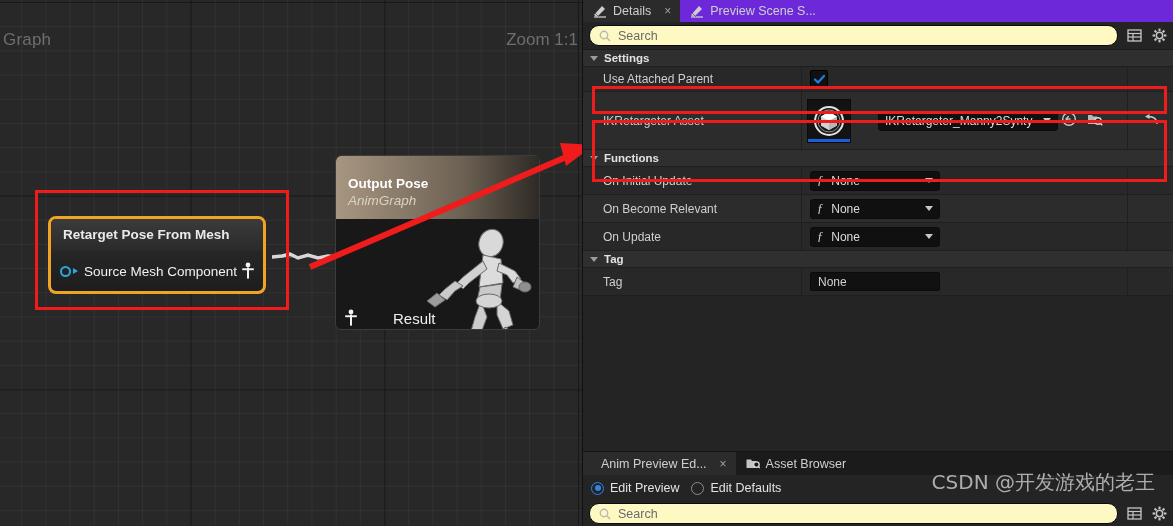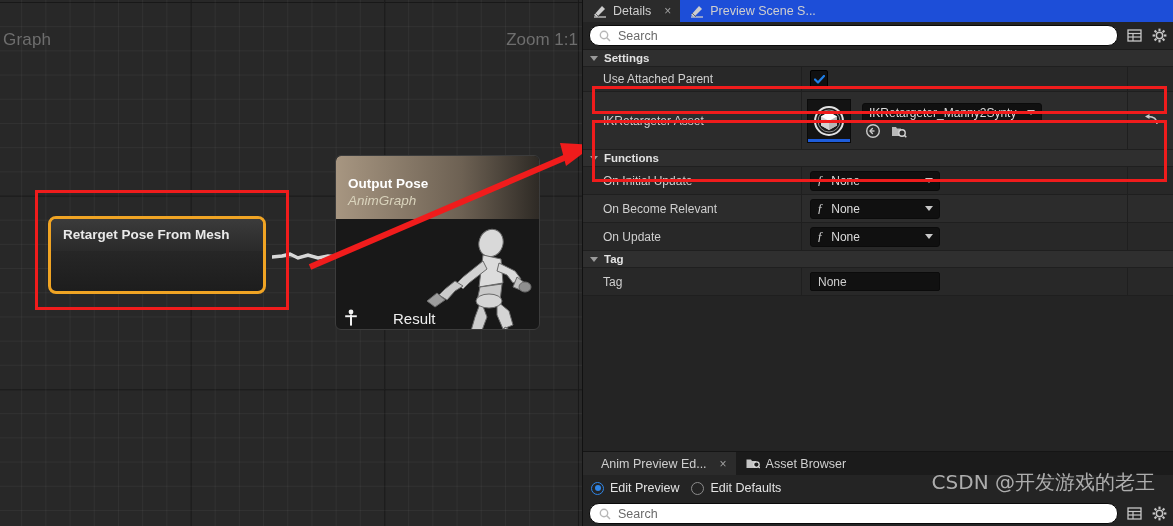--- a/index.html
+++ b/index.html
@@ -94,36 +94,36 @@
 
   
   .red-arrow{position:absolute;left:0;top:0;width:582px;height:526px;pointer-events:none;}
 
   
   .right-pane{
     position:relative;width:591px;height:526px;flex:0 0 591px;
     background:#242424;border-left:1px solid #111;
   }
   .tabbar{
-    height:22px;background:#1d4ed8;display:flex;align-items:stretch;
+    height:22px;background:#6d28d9;display:flex;align-items:stretch;
   }
   .tab{
     display:flex;align-items:center;gap:6px;padding:0 9px 0 10px;
     font-size:12.5px;color:#cfcfcf;background:transparent;
   }
   .tab.active{background:#2b2b2b;}
   .tab .tclose{font-size:12px;color:#a0a0a0;margin-left:7px;}
   .tabicon{width:14px;height:13px;flex:0 0 auto;}
 
   .searchrow{
     height:27px;background:#242424;display:flex;align-items:center;
     padding:0 6px;gap:8px;border-bottom:1px solid #1b1b1b;
   }
   .searchbox{
-    flex:1;height:19px;background:#ffffff;border:1px solid #0a0a0a;border-radius:10px;
+    flex:1;height:19px;background:#fef9c3;border:1px solid #0a0a0a;border-radius:10px;
     display:flex;align-items:center;padding:0 9px;gap:7px;
   }
   .searchbox .ph{font-size:12.5px;color:#6a6a6a;}
   .iconbtn{width:17px;height:17px;flex:0 0 auto;}
 
   .section-head{
     height:16px;background:#2f2f2f;display:flex;align-items:center;
     padding-left:7px;gap:6px;border-bottom:1px solid #1f1f1f;
   }
   .caret{width:0;height:0;border-left:4.5px solid transparent;border-right:4.5px solid transparent;border-top:5px solid #9a9a9a;}
@@ -156,21 +156,21 @@
     display:flex;align-items:center;padding:0 7px;box-sizing:border-box;
   }
   .tagbox span{font-size:12px;color:#cfcfcf;}
 
   .thumb{
     width:44px;height:44px;background:#131313;border:1px solid #0b0b0b;
     display:flex;align-items:center;justify-content:center;position:relative;
     box-sizing:border-box;
   }
   .thumb .ubar{position:absolute;left:0;right:0;bottom:0;height:3px;background:#1e5ddb;}
-  .assetright{display:flex;flex-direction:column;margin-left:11px;}
+  .assetright{display:flex;flex-direction:row;margin-left:27px;}
   .assetbtns{display:flex;gap:10px;padding-left:3px;}
 
   
   .redbox{position:absolute;border:3px solid #f01c1c;box-sizing:border-box;pointer-events:none;}
 
   
   .bottom{
     position:absolute;left:0;right:0;bottom:0;height:74px;background:#242424;
     border-top:1px solid #151515;
   }
@@ -199,20 +199,30 @@
 
     <svg class="wire" viewBox="0 0 75 9">
       <path d="M0 5 L10 4 L18 2 L26 6 L36 3 L46 6 L56 4 L66 5 L75 4.5" stroke="#e8e8e8" stroke-width="3.4" fill="none" stroke-linecap="round" opacity="0.92"></path>
       <path d="M0 5 L75 4.5" stroke="#cfcfcf" stroke-width="1.2" fill="none" opacity="0.5"></path>
     </svg>
 
     <div class="red-box-node"></div>
 
     <div class="node-retarget">
       <div class="nr-title">Retarget Pose From Mesh</div>
+      <div class="nr-pin-row">
+        <span class="pin-circle"></span>
+        <span class="pin-arrow"></span>
+        <span class="nr-pin-label">Source Mesh Component</span>
+        <svg class="pose-pin" viewBox="0 0 14 18">
+          <circle cx="7" cy="3" r="2.4" fill="#f2f2f2"></circle>
+          <rect x="6" y="5.6" width="2" height="11" fill="#f2f2f2"></rect>
+          <rect x="1.2" y="6.3" width="11.6" height="1.9" fill="#f2f2f2"></rect>
+        </svg>
+      </div>
     </div>
 
     <div class="node-output">
       <div class="no-head">
         <div class="no-title">Output Pose</div>
         <div class="no-sub">AnimGraph</div>
       </div>
       <div class="no-body">
         <svg class="mannequin" viewBox="0 0 128 130">
           <g fill="#cfcfcf" stroke="#6a6a6a" stroke-width="1">

